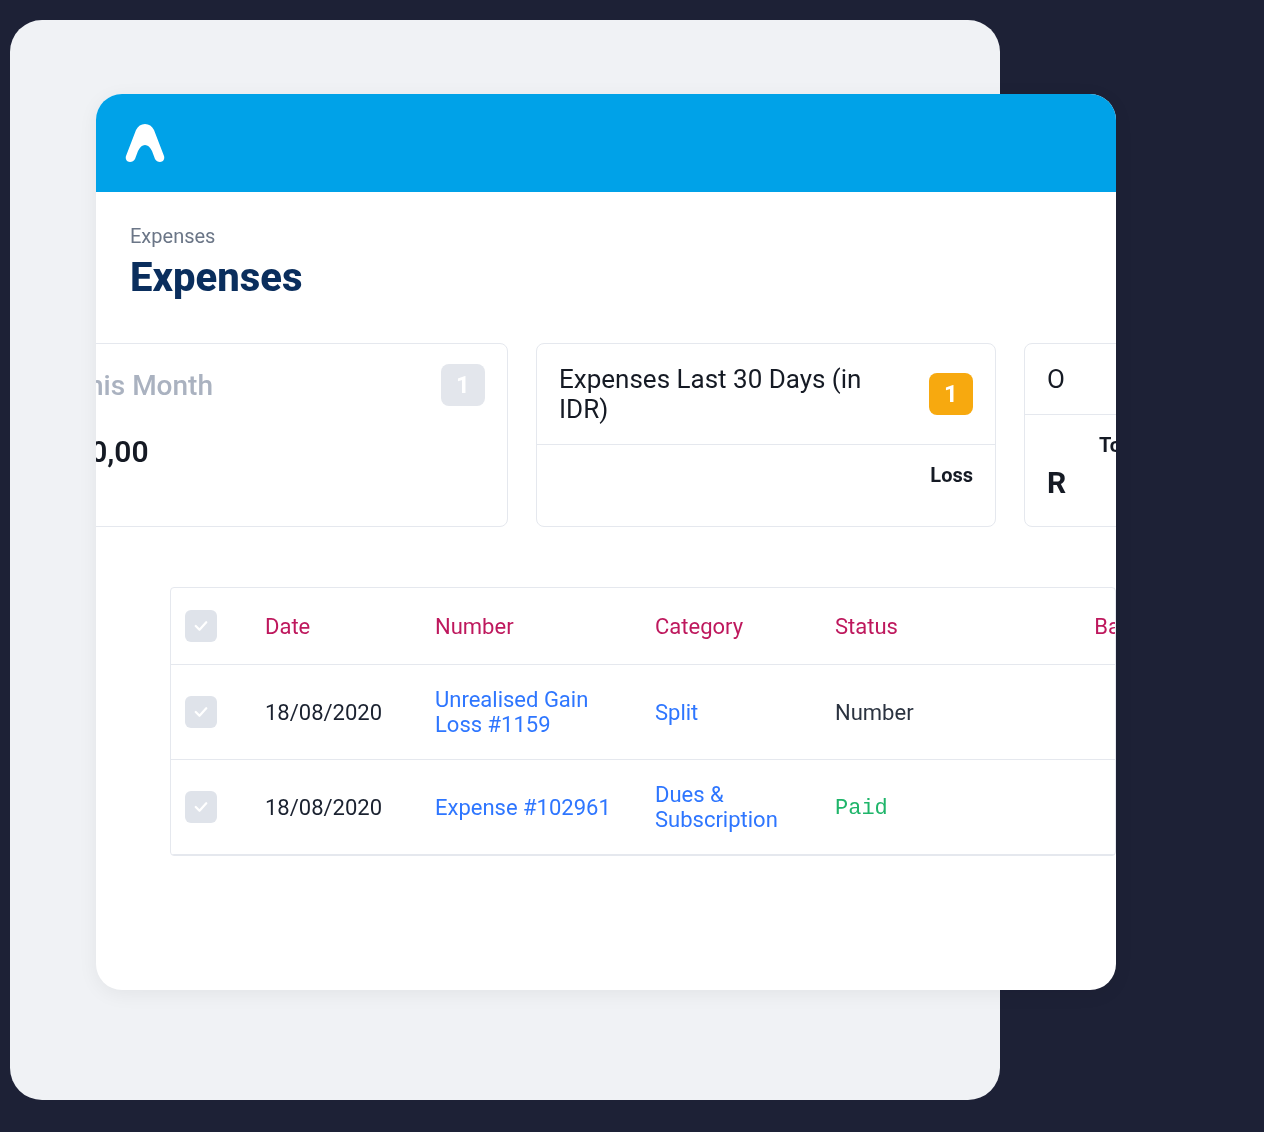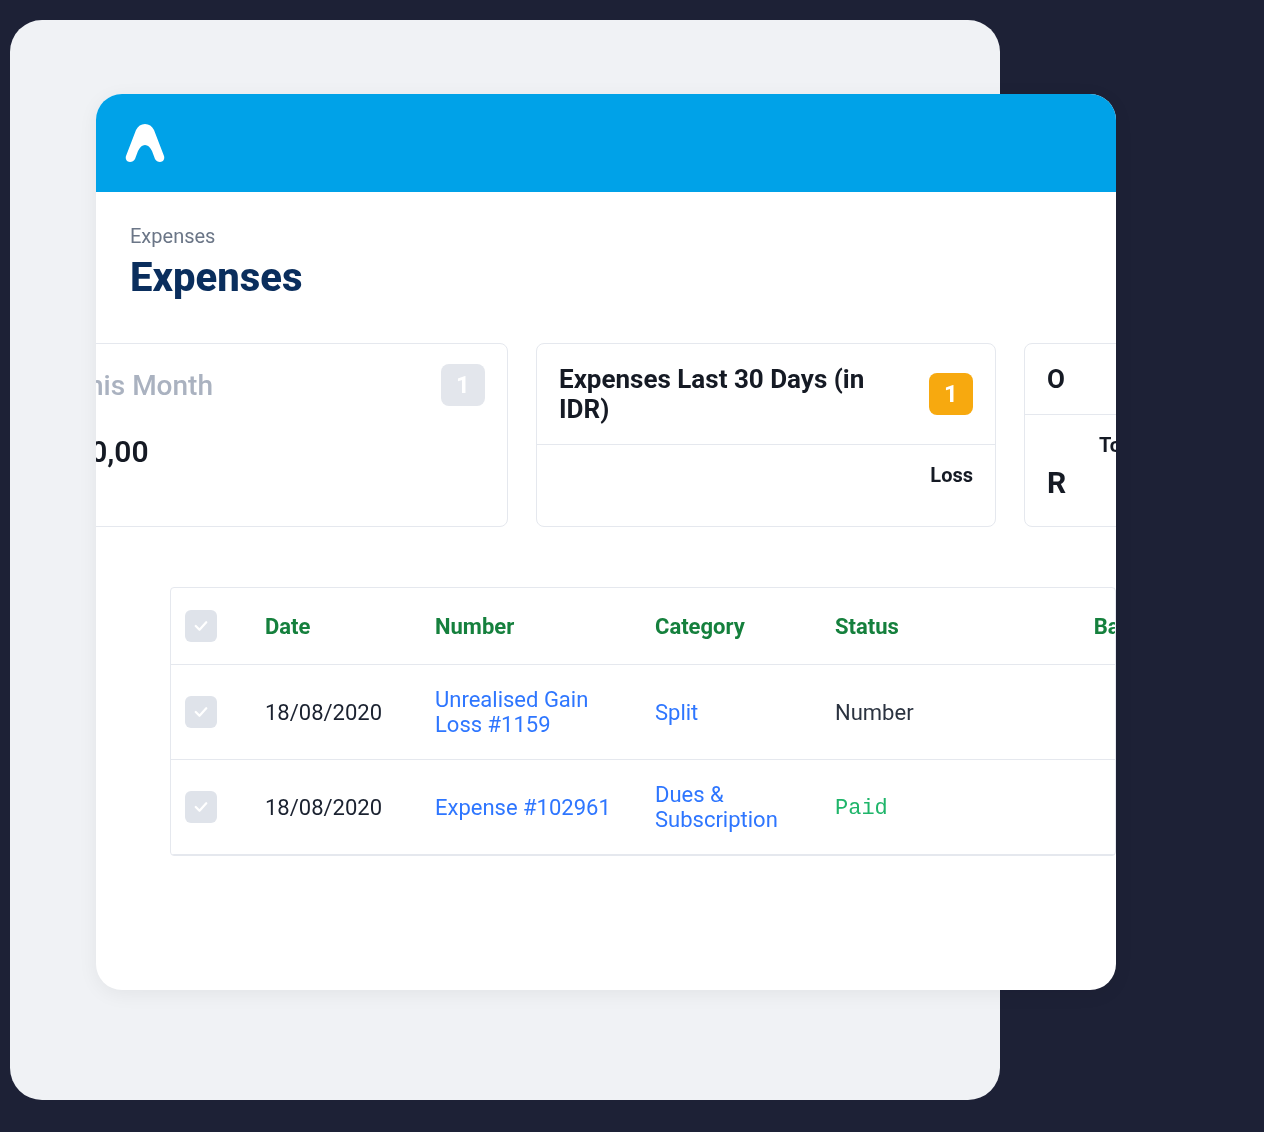--- a/index.html
+++ b/index.html
@@ -75,21 +75,21 @@
       gap: 16px;
     }
     .card-header-noborder { border-bottom: none; }
     .card-title-muted {
       font-size: 28px;
       font-weight: 500;
       color: #aab2c0;
     }
     .card-title-strong {
       font-size: 26px;
-      font-weight: 700;
+      font-weight: 400;
       color: #151a24;
     }
     .badge {
       display: inline-flex;
       align-items: center;
       justify-content: center;
       min-width: 44px;
       height: 42px;
       border-radius: 8px;
       font-size: 24px;
@@ -128,21 +128,21 @@
       overflow: hidden;
     }
     table { width: 990px; border-collapse: collapse; }
     th, td {
       text-align: left;
       padding: 22px 14px;
       font-size: 22px;
       border-bottom: 1px solid #e5e8ee;
       color: #1b2230;
     }
-    th { font-weight: 700; color: #15803d; }
+    th { font-weight: 400; color: #be185d; }
     .col-check { width: 80px; }
     .col-date { width: 170px; }
     .col-num { width: 220px; }
     .col-cat { width: 180px; }
     .col-status { width: 160px; }
     .checkbox {
       width: 32px; height: 32px;
       border-radius: 6px;
       background: #dfe3ea;
       display: inline-flex;

